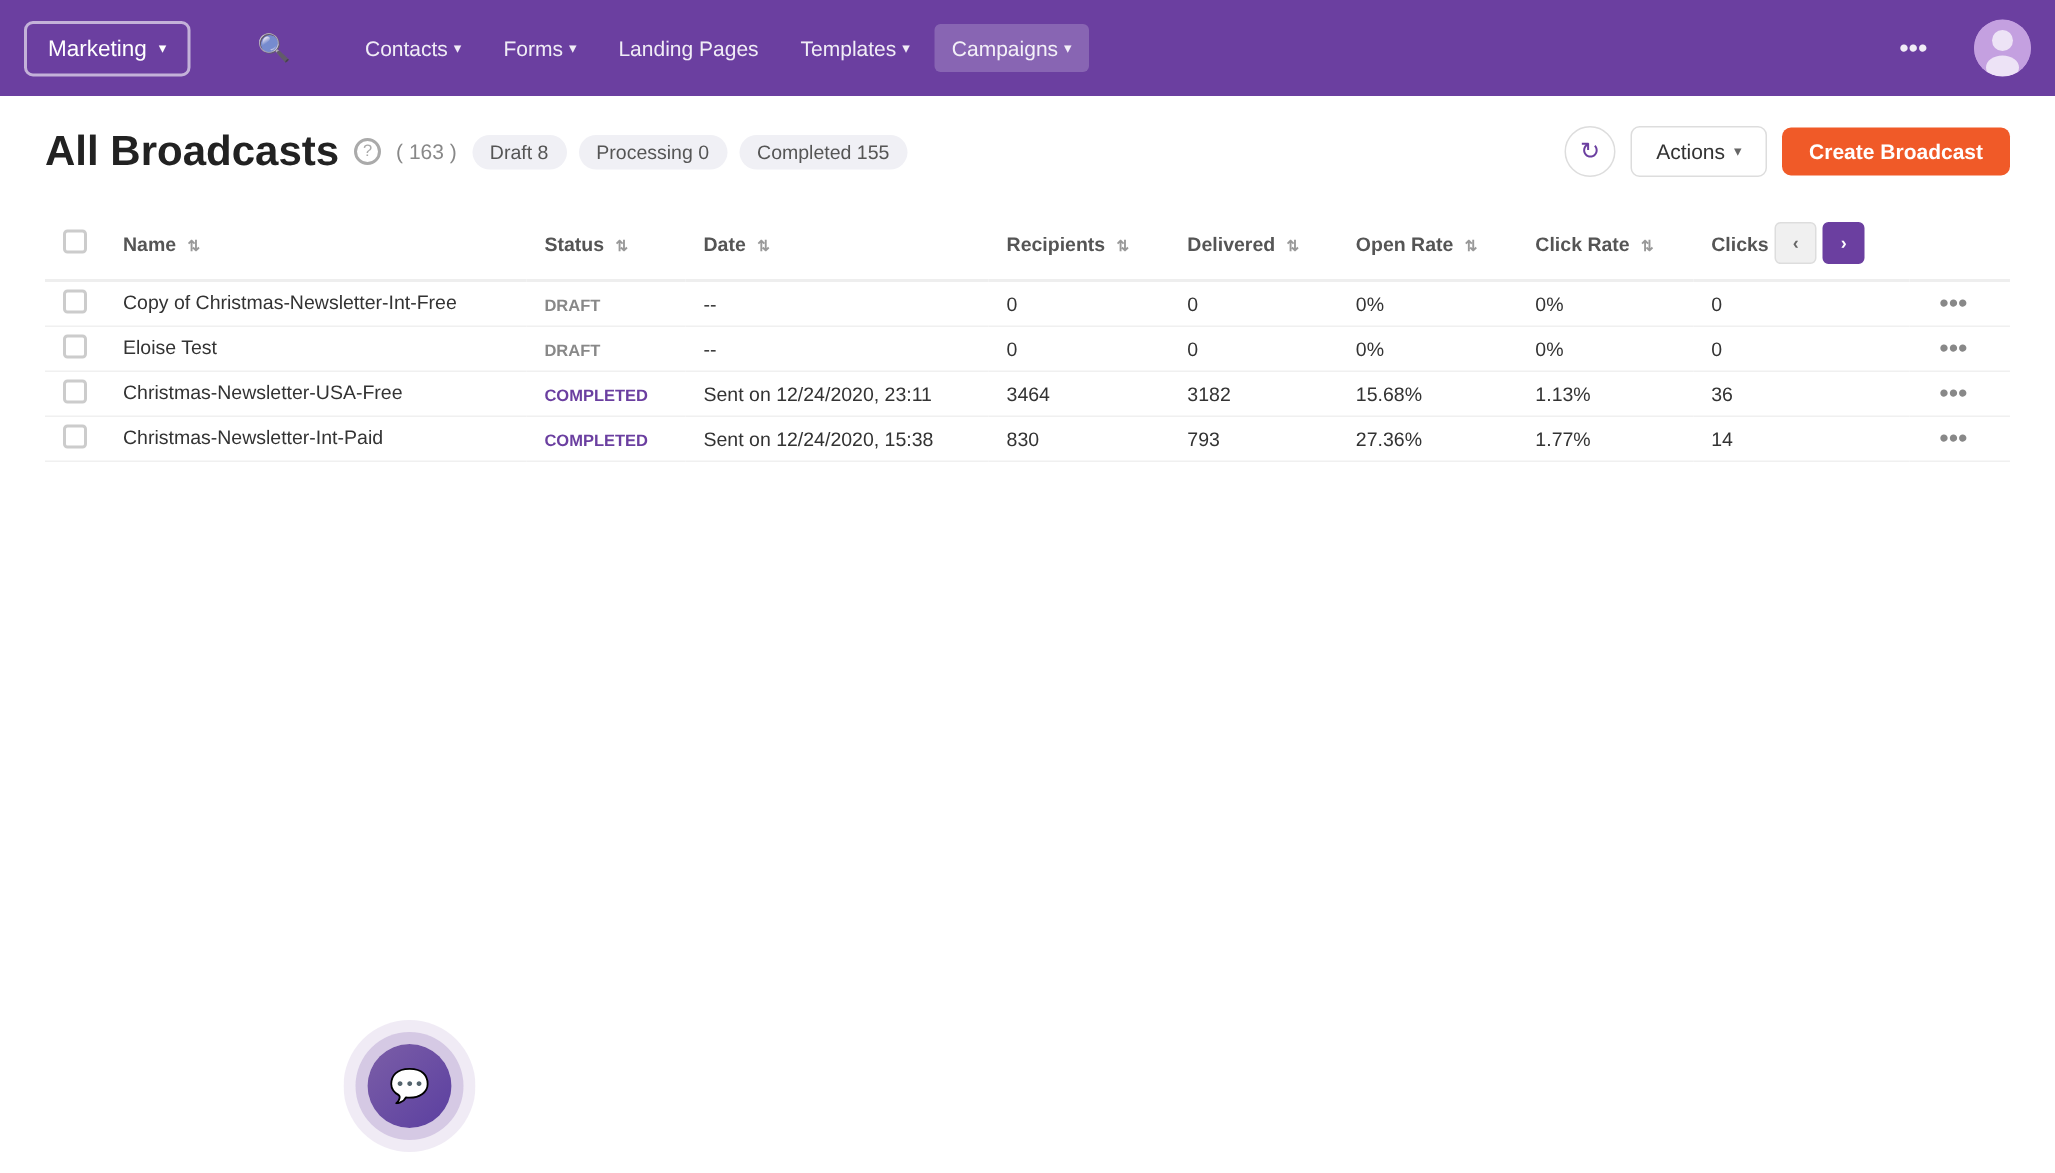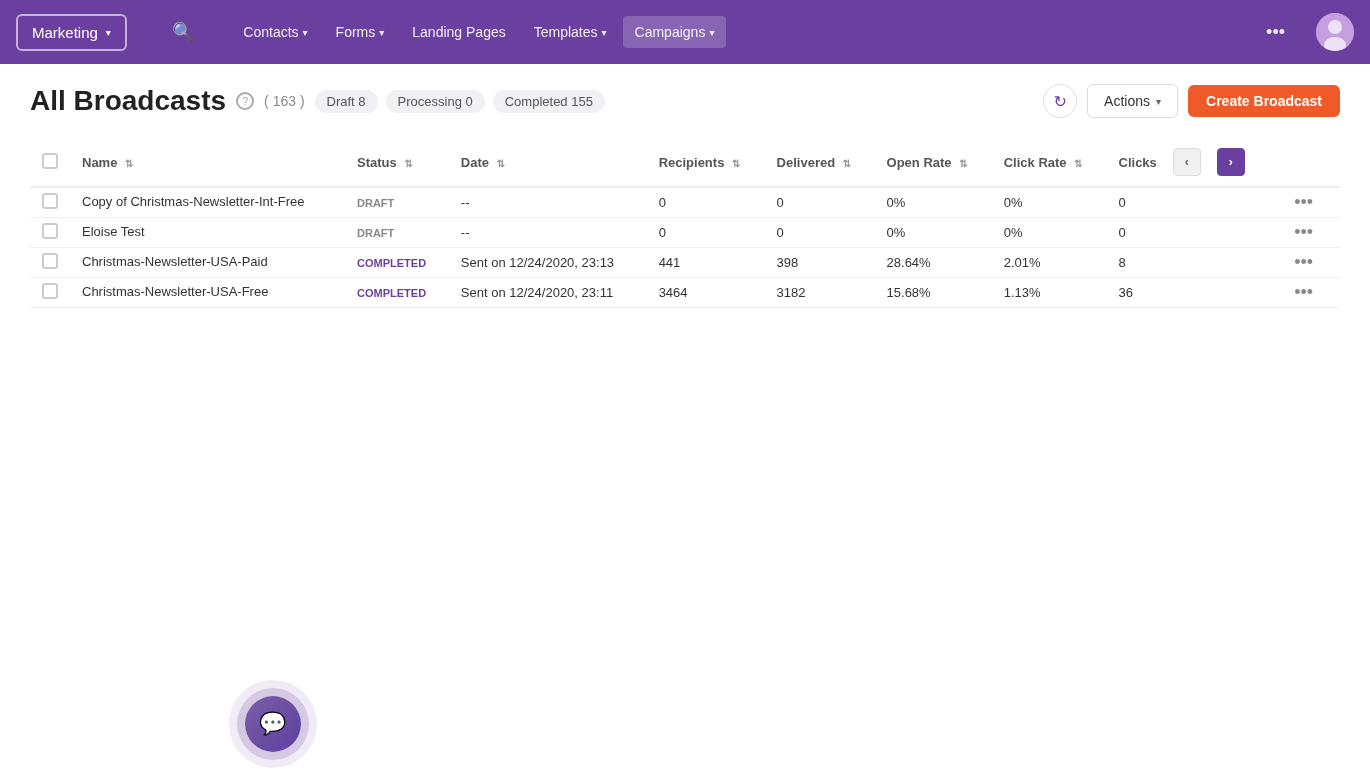--- a/index.html
+++ b/index.html
@@ -213,21 +213,21 @@
       background: #f0f0f0;
       border: 1px solid #ddd;
       width: 28px; height: 28px;
       border-radius: 4px;
       display: inline-flex; align-items: center; justify-content: center;
       cursor: pointer;
       color: #666;
       font-size: 12px;
     }
     .nav-arrow.active { background: #6b3fa0; color: #fff; border-color: #6b3fa0; }
-    .th-nav { display: flex; align-items: center; gap: 16px; text-align: center; }
+    .th-nav { display: flex; align-items: center; gap: 4px; text-align: center; }
 
     
     .chat-widget {
       position: fixed;
       bottom: 30px;
       left: 245px;
       width: 56px; height: 56px;
       border-radius: 50%;
       background: linear-gradient(135deg, #7b5ea7, #5b3fa0);
       display: flex; align-items: center; justify-content: center;
@@ -383,55 +383,55 @@
     <td>0</td>
     <td>
       <button class="more-btn">•••</button>
     </td>
   </tr>
         <tr>
     <td class="checkbox-cell">
       <div class="cb"></div>
     </td>
     <td>
-      <div class="broadcast-name">Christmas-Newsletter-USA-Paid</div>
-    </td>
-    <td>
-      <span class="status-badge completed">COMPLETED</span>
-    </td>
-    <td>Sent on 12/24/2020, 23:13</td>
-    <td>441</td>
-    <td>398</td>
-    <td>28.64%</td>
-    <td>2.01%</td>
-    <td>8</td>
-    <td>
-      <button class="more-btn">•••</button>
-    </td>
-  </tr>
-        <tr>
-    <td class="checkbox-cell">
-      <div class="cb"></div>
-    </td>
-    <td>
       <div class="broadcast-name">Christmas-Newsletter-USA-Free</div>
     </td>
     <td>
       <span class="status-badge completed">COMPLETED</span>
     </td>
     <td>Sent on 12/24/2020, 23:11</td>
     <td>3464</td>
     <td>3182</td>
     <td>15.68%</td>
     <td>1.13%</td>
     <td>36</td>
     <td>
       <button class="more-btn">•••</button>
     </td>
   </tr>
+        <tr>
+    <td class="checkbox-cell">
+      <div class="cb"></div>
+    </td>
+    <td>
+      <div class="broadcast-name">Christmas-Newsletter-Int-Paid</div>
+    </td>
+    <td>
+      <span class="status-badge completed">COMPLETED</span>
+    </td>
+    <td>Sent on 12/24/2020, 15:38</td>
+    <td>830</td>
+    <td>793</td>
+    <td>27.36%</td>
+    <td>1.77%</td>
+    <td>14</td>
+    <td>
+      <button class="more-btn">•••</button>
+    </td>
+  </tr>
       </tbody>
   </table>
 
 </div>
 
 <div class="chat-widget">
   <span>💬</span>
 </div>
 
 </body></html>

